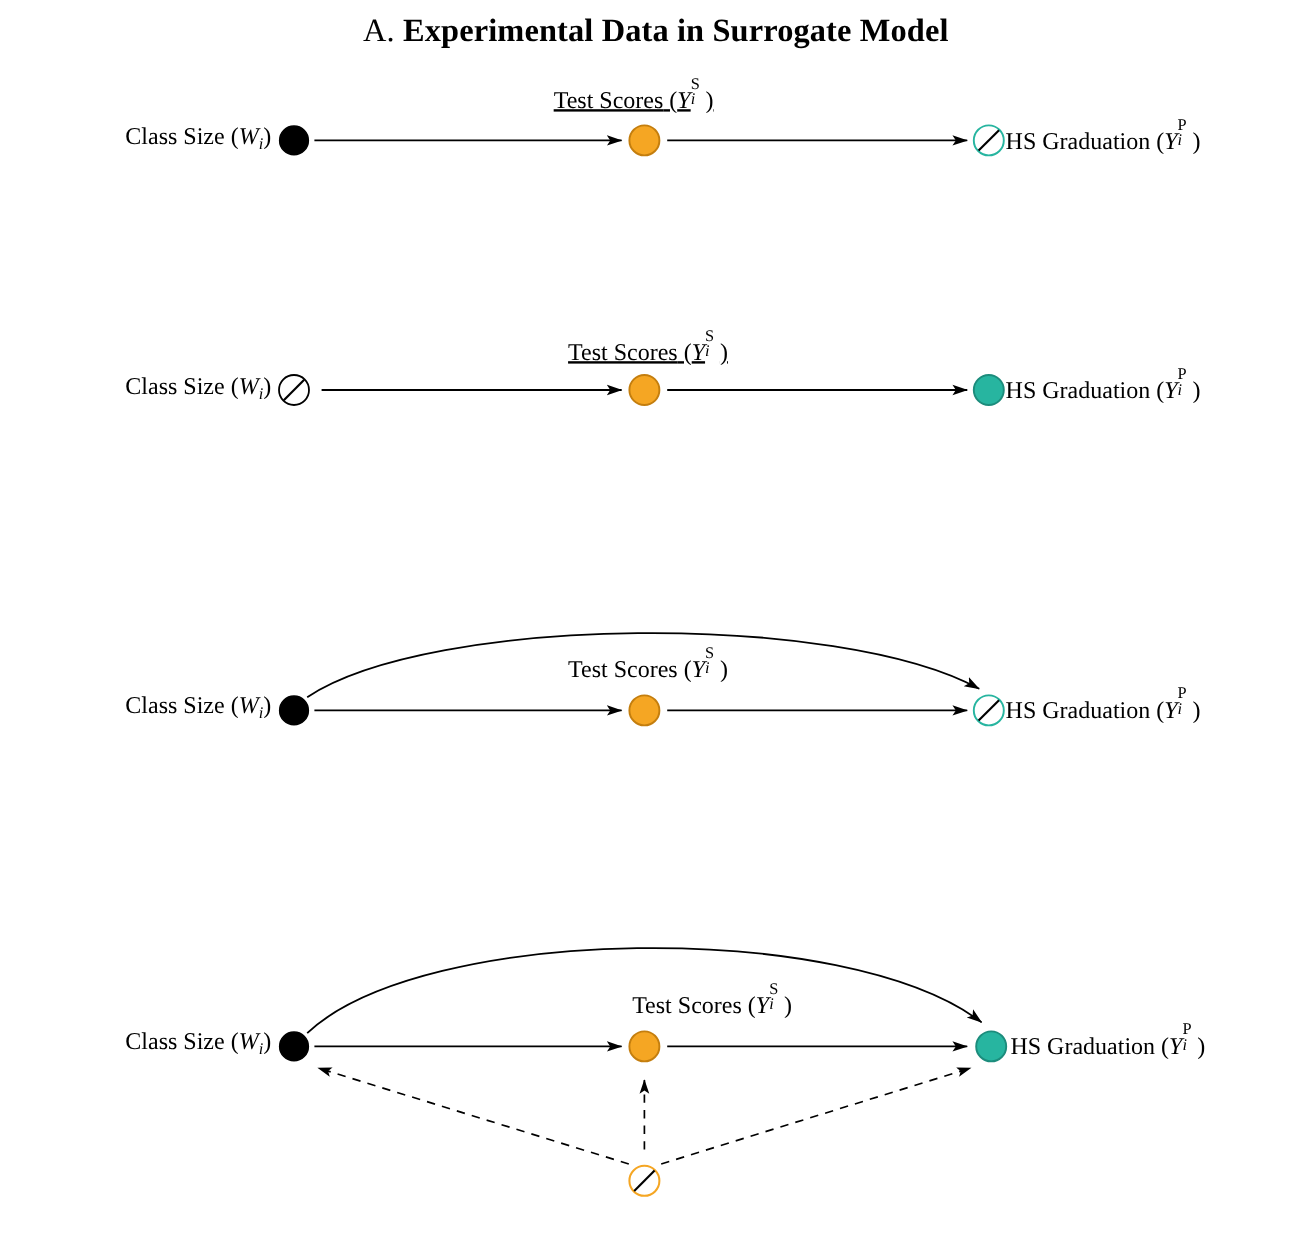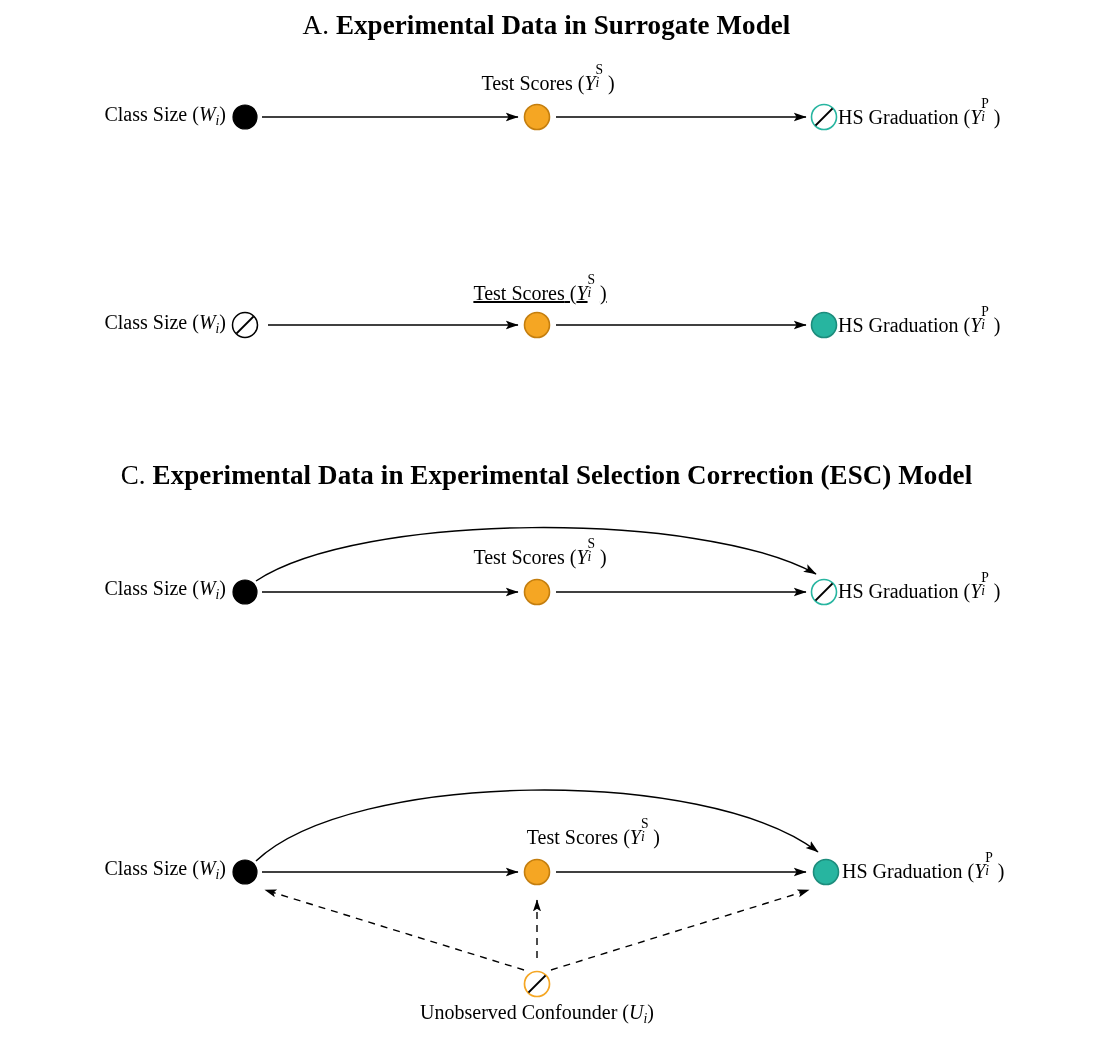--- a/index.html
+++ b/index.html
@@ -81,21 +81,21 @@
   <div class="panel-title" style="top:10px;">
     <span class="seq">A.</span>
     <span>Experimental Data in Surrogate Model</span>
   </div>
 
   <div class="node-label right-anchor" style="left:0px; top:104px; width:226px;">
     <span>Class Size</span>
     (<span class="mathvar">W</span><span class="sub">i</span>)
   </div>
 
-  <div class="node-label center-anchor" style="left:428px; top:70px; width:240px;">
+  <div class="node-label center-anchor" style="left:408px; top:70px; width:240px;text-decoration:underline;">
     <span>Test Scores</span>
     (<span class="mathvar">Y</span><span class="supsub"><span class="s-up">S</span><span class="s-dn">i</span></span>)
   </div>
 
   <div class="node-label left-anchor" style="left:838px; top:104px;">
     <span>HS Graduation</span>
     (<span class="mathvar">Y</span><span class="supsub"><span class="s-up">P</span><span class="s-dn">i</span></span>)
   </div>
 
   <svg width="1093" height="1042">
@@ -140,24 +140,20 @@
     <line x1="556" y1="325" x2="806" y2="325" stroke="#000" stroke-width="1.5" marker-end="url(#arw)"></line>
 
     <g>
       <circle cx="245" cy="325" r="12.5" fill="#ffffff" stroke="#000000" stroke-width="1.5"></circle>
       <line x1="236.5" y1="333.5" x2="253.5" y2="316.5" stroke="#000000" stroke-width="1.8"></line>
     </g>
     <circle cx="537" cy="325" r="12.5" fill="#F5A623" stroke="#C47E0E" stroke-width="1.6"></circle>
     <circle cx="824" cy="325" r="12.5" fill="#27B5A0" stroke="#1C8C7C" stroke-width="1.6"></circle>
   </svg>
 
-  <div class="panel-title" style="top:460px;">
-    <span class="seq">C.</span>
-    <span>Experimental Data in Experimental Selection Correction (ESC) Model</span>
-  </div>
 
   <div class="node-label right-anchor" style="left:0px; top:578px; width:226px;">
     <span>Class Size</span>
     (<span class="mathvar">W</span><span class="sub">i</span>)
   </div>
 
   <div class="node-label center-anchor" style="left:420px; top:544px; width:240px;">
     <span>Test Scores</span>
     (<span class="mathvar">Y</span><span class="supsub"><span class="s-up">S</span><span class="s-dn">i</span></span>)
   </div>
@@ -189,24 +185,20 @@
   <div class="node-label center-anchor" style="left:420px; top:824px; width:240px;text-align:right;">
     <span>Test Scores</span>
     (<span class="mathvar">Y</span><span class="supsub"><span class="s-up">S</span><span class="s-dn">i</span></span>)
   </div>
 
   <div class="node-label left-anchor" style="left:842px; top:858px;text-align:right;">
     <span>HS Graduation</span>
     (<span class="mathvar">Y</span><span class="supsub"><span class="s-up">P</span><span class="s-dn">i</span></span>)
   </div>
 
-  <div class="node-label center-anchor" style="left:317px; top:1002px; width:440px;">
-    <span>Unobserved Confounder</span>
-    (<span class="mathvar">U</span><span class="sub">i</span>)
-  </div>
 
   <svg width="1093" height="1042">
 
     <path d="M256,861 C352,770 706,766 818,852" fill="none" stroke="#000" stroke-width="1.5" marker-end="url(#arw)"></path>
 
     <line x1="262" y1="872" x2="518" y2="872" stroke="#000" stroke-width="1.5" marker-end="url(#arw)"></line>
     <line x1="556" y1="872" x2="806" y2="872" stroke="#000" stroke-width="1.5" marker-end="url(#arw)"></line>
 
     <line x1="524" y1="970" x2="265" y2="890" stroke="#000" stroke-width="1.4" stroke-dasharray="7,6" marker-end="url(#arwd)"></line>
     <line x1="537" y1="958" x2="537" y2="900" stroke="#000" stroke-width="1.4" stroke-dasharray="7,6" marker-end="url(#arwd)"></line>

